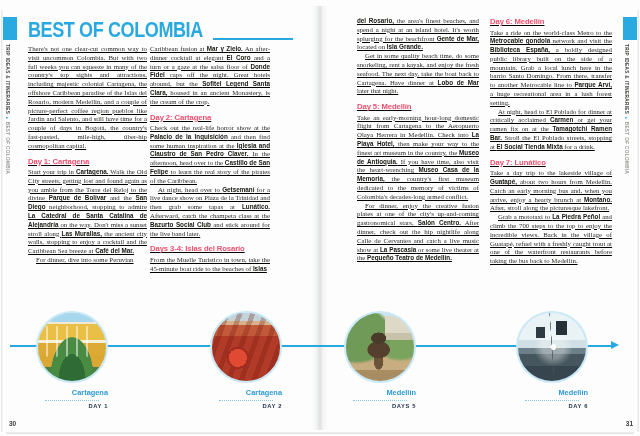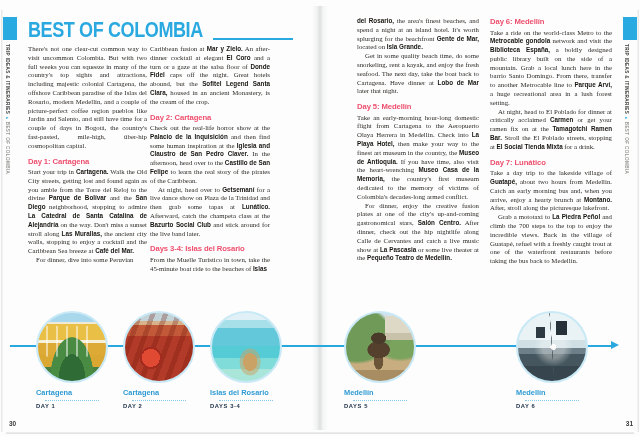--- a/index.html
+++ b/index.html
@@ -23,40 +23,40 @@
   .vtext .vs{color:#29abe2;margin:1px 0;}
   .vtext .vl{color:#9a9a96;font-weight:bold;}
 
   
   .title{position:absolute;left:28px;top:17px;margin:0;font-family:"Liberation Sans",sans-serif;
          font-weight:bold;font-size:22px;letter-spacing:-.5px;color:#2aa9e0;
          transform:scaleX(.82);transform-origin:left top;white-space:nowrap;}
   .title-rule{position:absolute;left:213px;top:38px;width:80px;height:2.2px;background:#2aa9e0;}
 
   
-  .col{position:absolute;overflow:hidden;}
+  .col{position:absolute;overflow:hidden;text-decoration:underline;}
   .col-1{left:28px;top:45px;width:119px;height:256px;}
   .col-2{left:150px;top:45px;width:120px;height:256px;}
   .col-3{left:357px;top:17px;width:122px;height:272px;}
   .col-4{left:490px;top:17px;width:122px;height:272px;}
   .col p{margin:0;font-size:6.8px;line-height:8.8px;color:#2e2b27;text-align:justify;}
   .col p.indent{text-indent:8px;}
   .col .b{font-family:"Liberation Sans",sans-serif;font-weight:bold;font-size:6.3px;color:#16140f;}
   .day-heading{margin:6px 0 2.5px 0;font-family:"Liberation Sans",sans-serif;font-weight:bold;
                font-size:7.7px;letter-spacing:-.1px;color:#ee4f6e;}
   .col > :first-child{margin-top:0;}
 
   
   .route-line{position:absolute;left:10px;top:345px;width:602px;height:1.6px;background:#29a8e0;z-index:1;}
   .route-arrow{position:absolute;left:611px;top:341px;width:0;height:0;z-index:1;
                border-left:8px solid #29a8e0;border-top:4.5px solid transparent;border-bottom:4.5px solid transparent;}
   .stops{position:absolute;top:311px;display:flex;justify-content:space-between;z-index:2;}
   .stops.left{left:36px;width:246px;}
   .stops.right{left:344px;width:244px;}
-  .stop{width:72px;text-align:left;}
+  .stop{width:72px;text-align:right;}
   .circle{width:72px;height:72px;border-radius:50%;border:2px solid #c9e9f6;box-sizing:border-box;
           background-color:#9fd0e0;}
   .stop-name{margin-top:5px;font-family:"Liberation Sans",sans-serif;font-weight:bold;font-size:7.4px;
              color:#2e9ad4;white-space:nowrap;}
   .stop-dots{width:54px;margin:2.5px auto 2px auto;border-top:1.2px dotted #86c8e8;}
   .stop-day{font-family:"Liberation Sans",sans-serif;font-weight:bold;font-size:5.8px;
             letter-spacing:.6px;color:#223349;}
 
   .pagenum{position:absolute;bottom:9px;font-family:"Liberation Sans",sans-serif;
            font-weight:bold;font-size:6.5px;color:#3a3a3a;}
@@ -157,26 +157,20 @@
         <div class="stop-name">Cartagena</div>
         <div class="stop-dots"></div>
         <div class="stop-day">DAY 1</div>
       </div>
       <div class="stop">
         <div class="circle ph2" title="red rooftops and city walls of Cartagena"></div>
         <div class="stop-name">Cartagena</div>
         <div class="stop-dots"></div>
         <div class="stop-day">DAY 2</div>
       </div>
-      <div class="stop">
-        <div class="circle ph3" title="turquoise sea and coral at Islas del Rosario"></div>
-        <div class="stop-name">Islas del Rosario</div>
-        <div class="stop-dots"></div>
-        <div class="stop-day">DAYS 3-4</div>
-      </div>
     </div>
   <div class="stops right">
       <div class="stop">
         <div class="circle ph4" title="Botero statue on plaza in Medellín"></div>
         <div class="stop-name">Medellín</div>
         <div class="stop-dots"></div>
         <div class="stop-day">DAYS 5</div>
       </div>
       <div class="stop">
         <div class="circle ph5" title="Metrocable gondolas over the mountains"></div>

